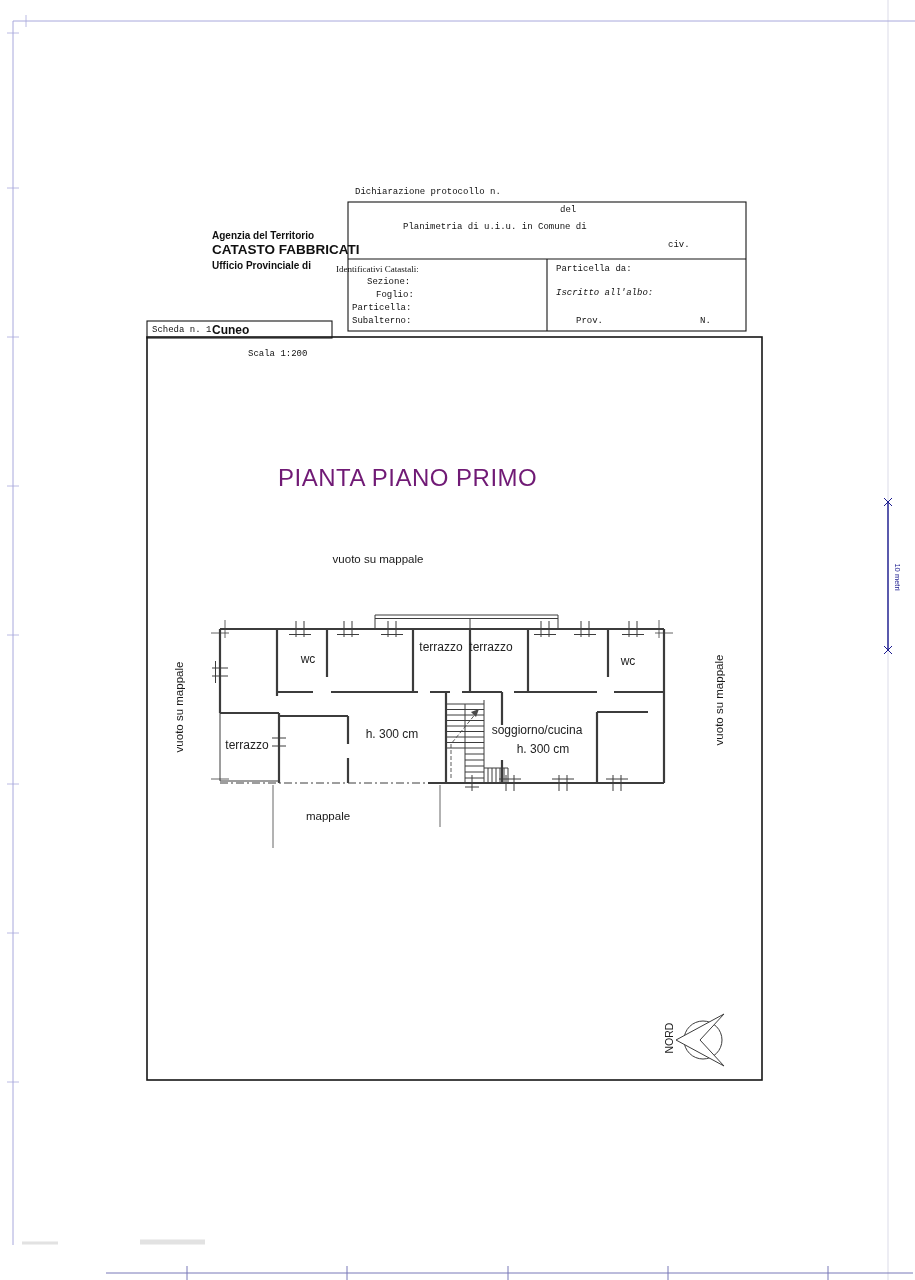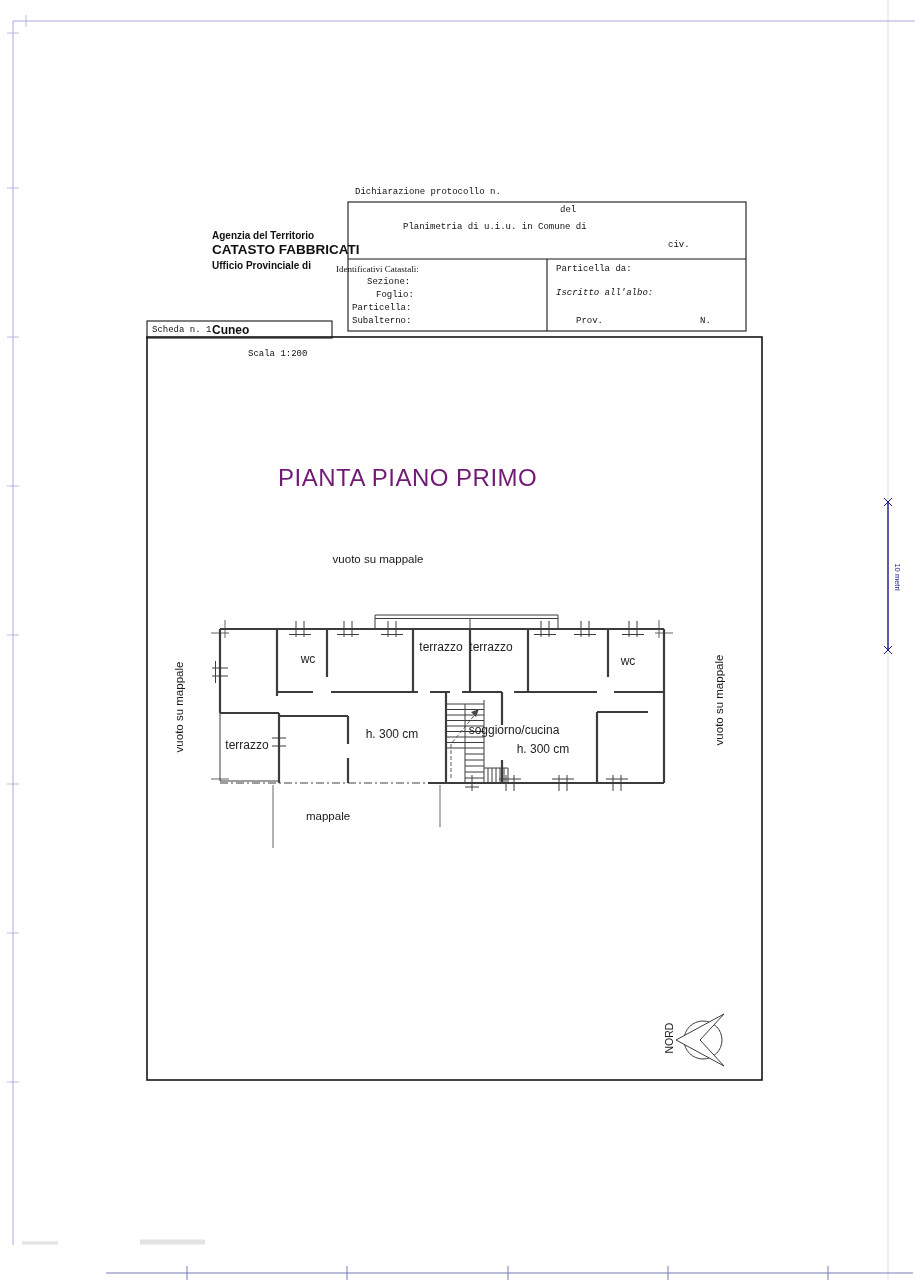--- a/index.html
+++ b/index.html
@@ -135,19 +135,19 @@
   <div class="abs sidelbl rotccw" style="left:179px;top:707px;">vuoto su mappale</div>
   <div class="abs sidelbl rotccw" style="left:719px;top:700px;">vuoto su mappale</div>
   <div class="abs sidelbl" style="left:306px;top:810px;">mappale</div>
 
   <div class="abs roomlbl ctr" style="left:308px;top:659px;">wc</div>
   <div class="abs roomlbl ctr" style="left:628px;top:661px;">wc</div>
   <div class="abs roomlbl ctr" style="left:441px;top:647px;">terrazzo</div>
   <div class="abs roomlbl ctr" style="left:491px;top:647px;">terrazzo</div>
   <div class="abs roomlbl ctr" style="left:247px;top:745px;">terrazzo</div>
   <div class="abs roomlbl ctr" style="left:392px;top:734px;">h. 300 cm</div>
-  <div class="abs roomlbl ctr" style="left:514px;top:730px;text-align:center;">soggiorno/cucina</div>
+  <div class="abs roomlbl ctr" style="left:537px;top:730px;text-align:center;">soggiorno/cucina</div>
   <div class="abs roomlbl ctr" style="left:543px;top:749px;">h. 300 cm</div>
 
   <div class="abs rotccw" style="left:669px;top:1038px;font-size:10.5px;color:#1c1c1c;">NORD</div>
   <div class="abs rulerlbl rotcw" style="left:897px;top:577px;">10 metri</div>
 
 </div>
 
 </body></html>

